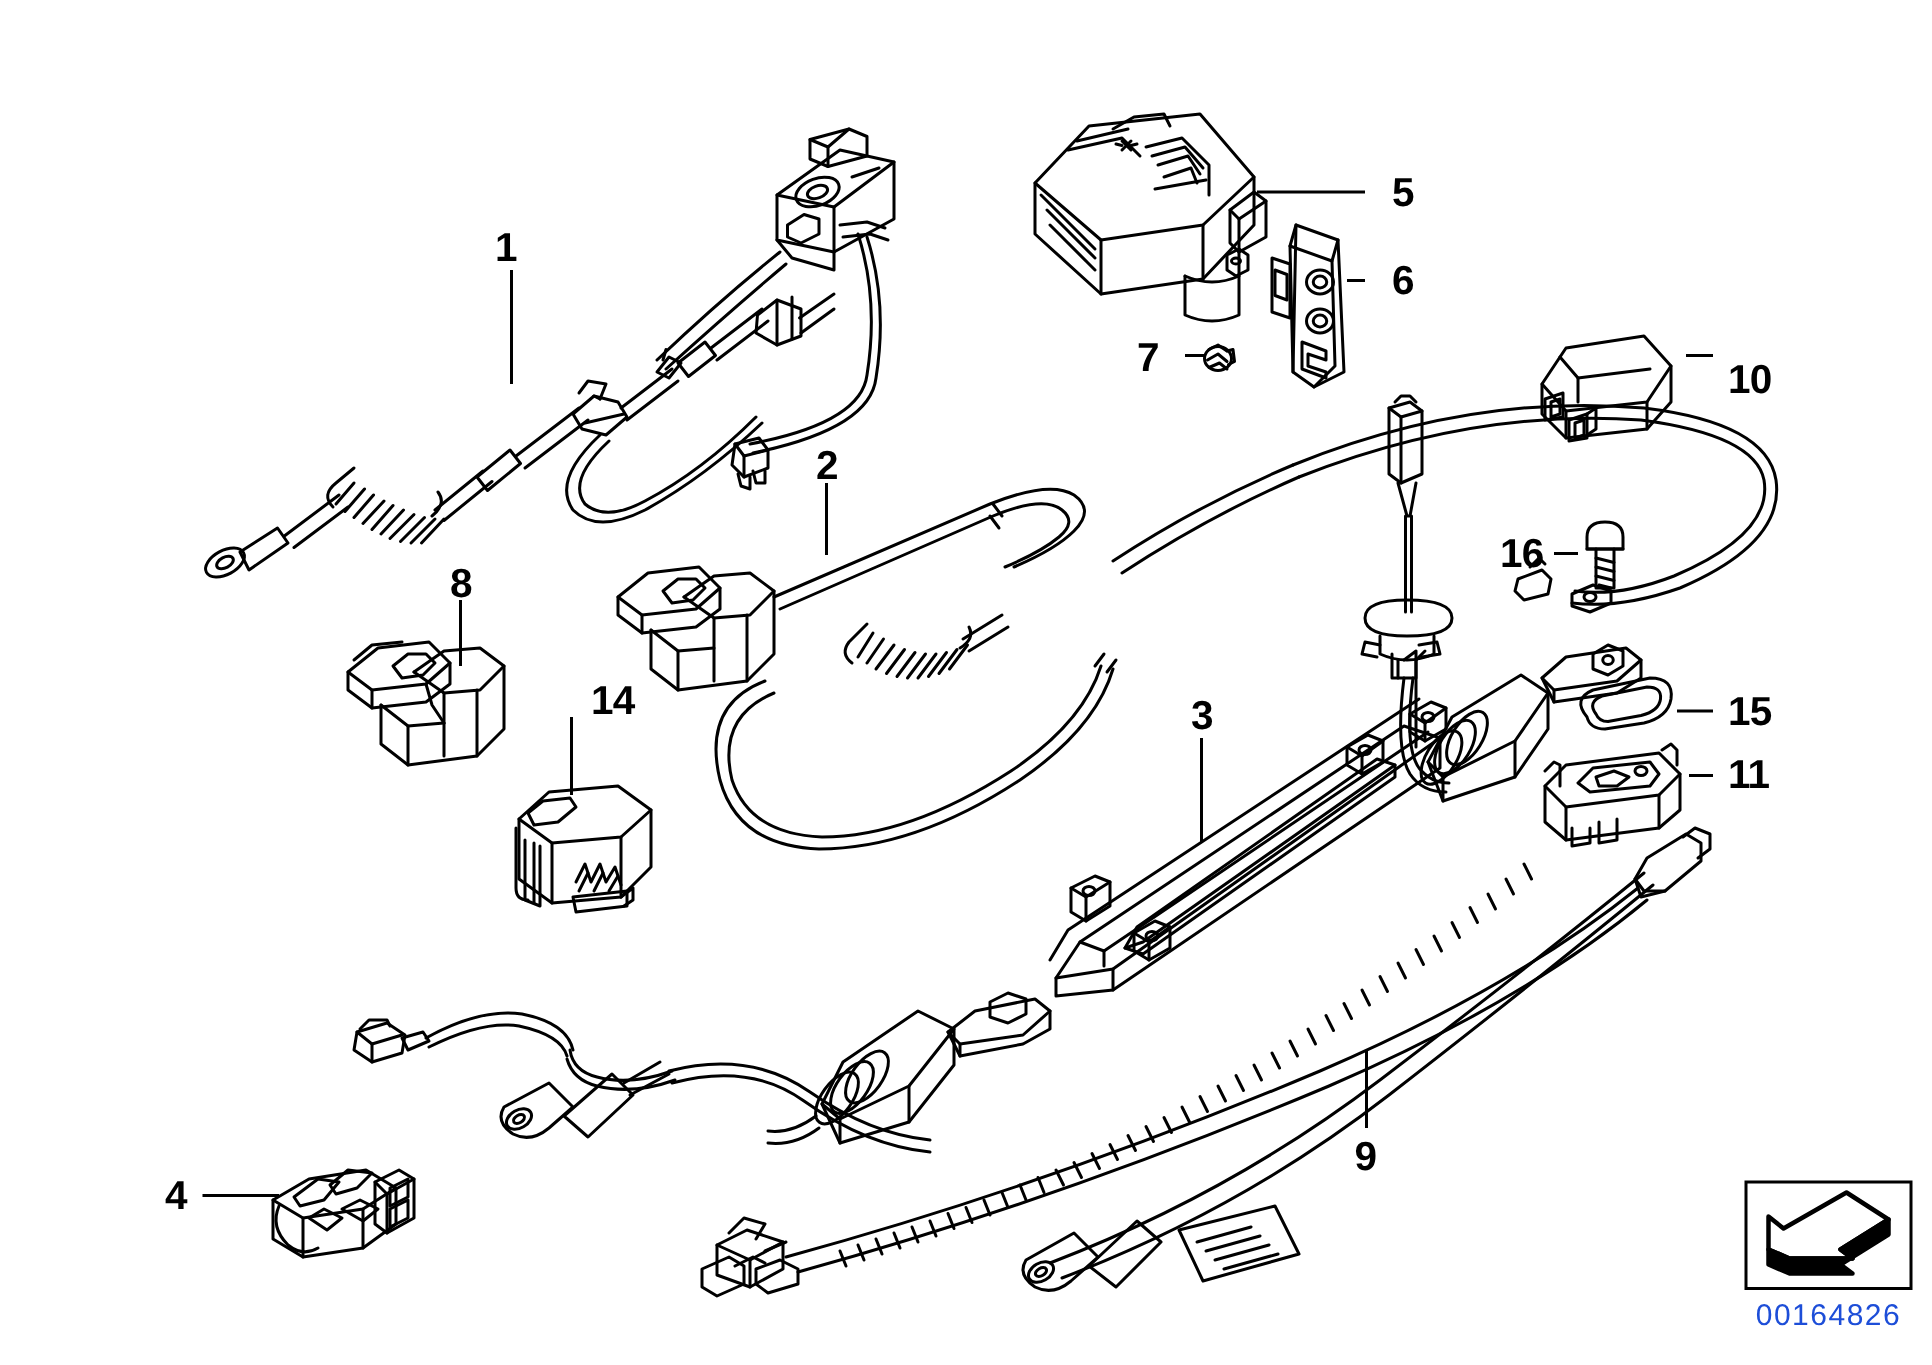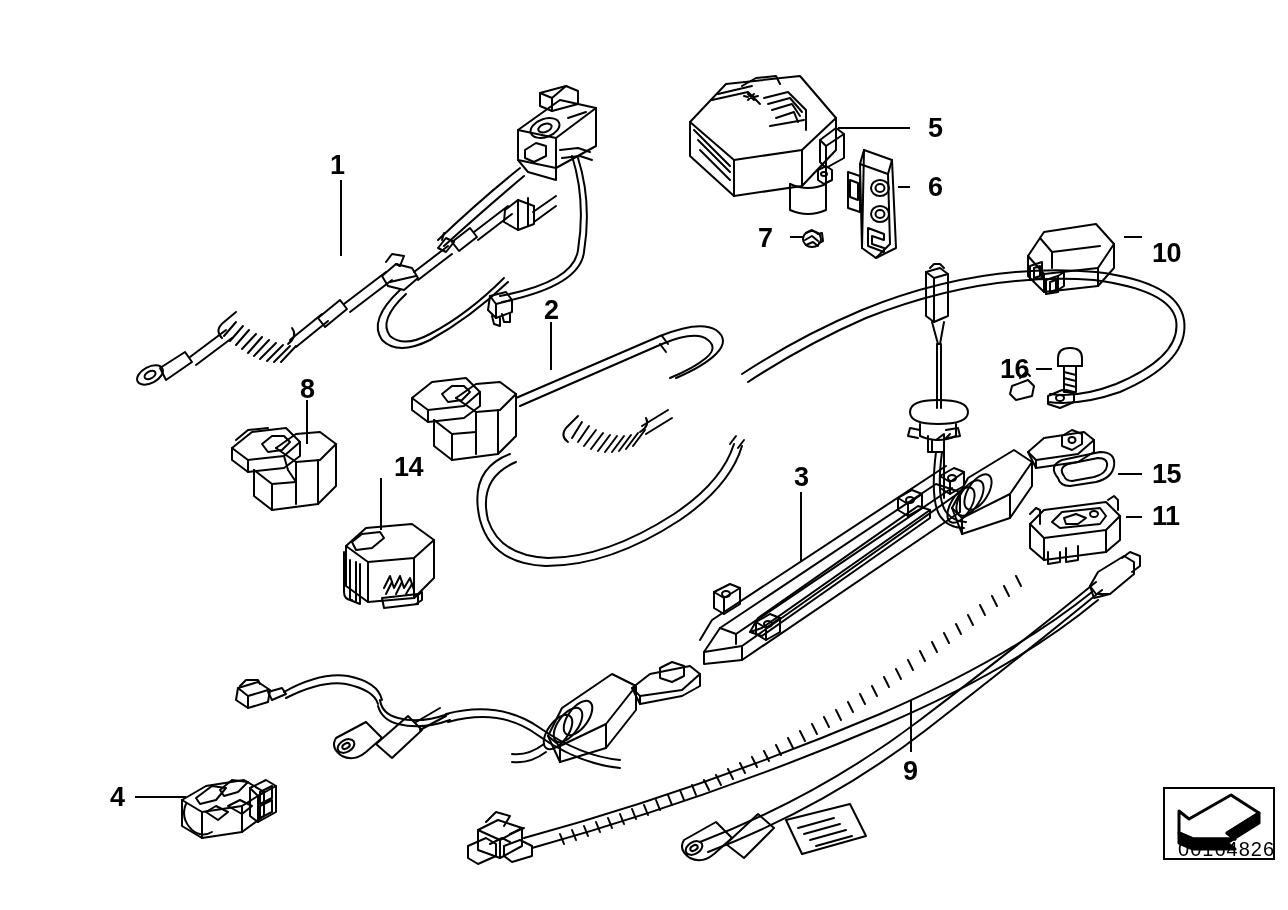--- a/index.html
+++ b/index.html
@@ -48,28 +48,28 @@
   #footer-icon {
     position: absolute;
     left: 0;
     top: 0;
     width: 108px;
     height: 69px;
   }
   #footer-number {
     position: absolute;
     left: 1163px;
-    top: 838px;
+    top: 866px;
     width: 112px;
-    text-align: right;
+    text-align: center;
     font-family: "Liberation Sans", sans-serif;
     font-size: 20px;
     font-weight: normal;
     letter-spacing: 1px;
-    color: #000000;
+    color: #1d4ed8;
   }
 </style>
 </head>
 <body>
 
 <div id="page">
 
   <svg id="diagram-svg" viewBox="0 0 1288 910">
     <g fill="none" stroke="#000000" stroke-width="2" stroke-linejoin="round" stroke-linecap="round">
 

